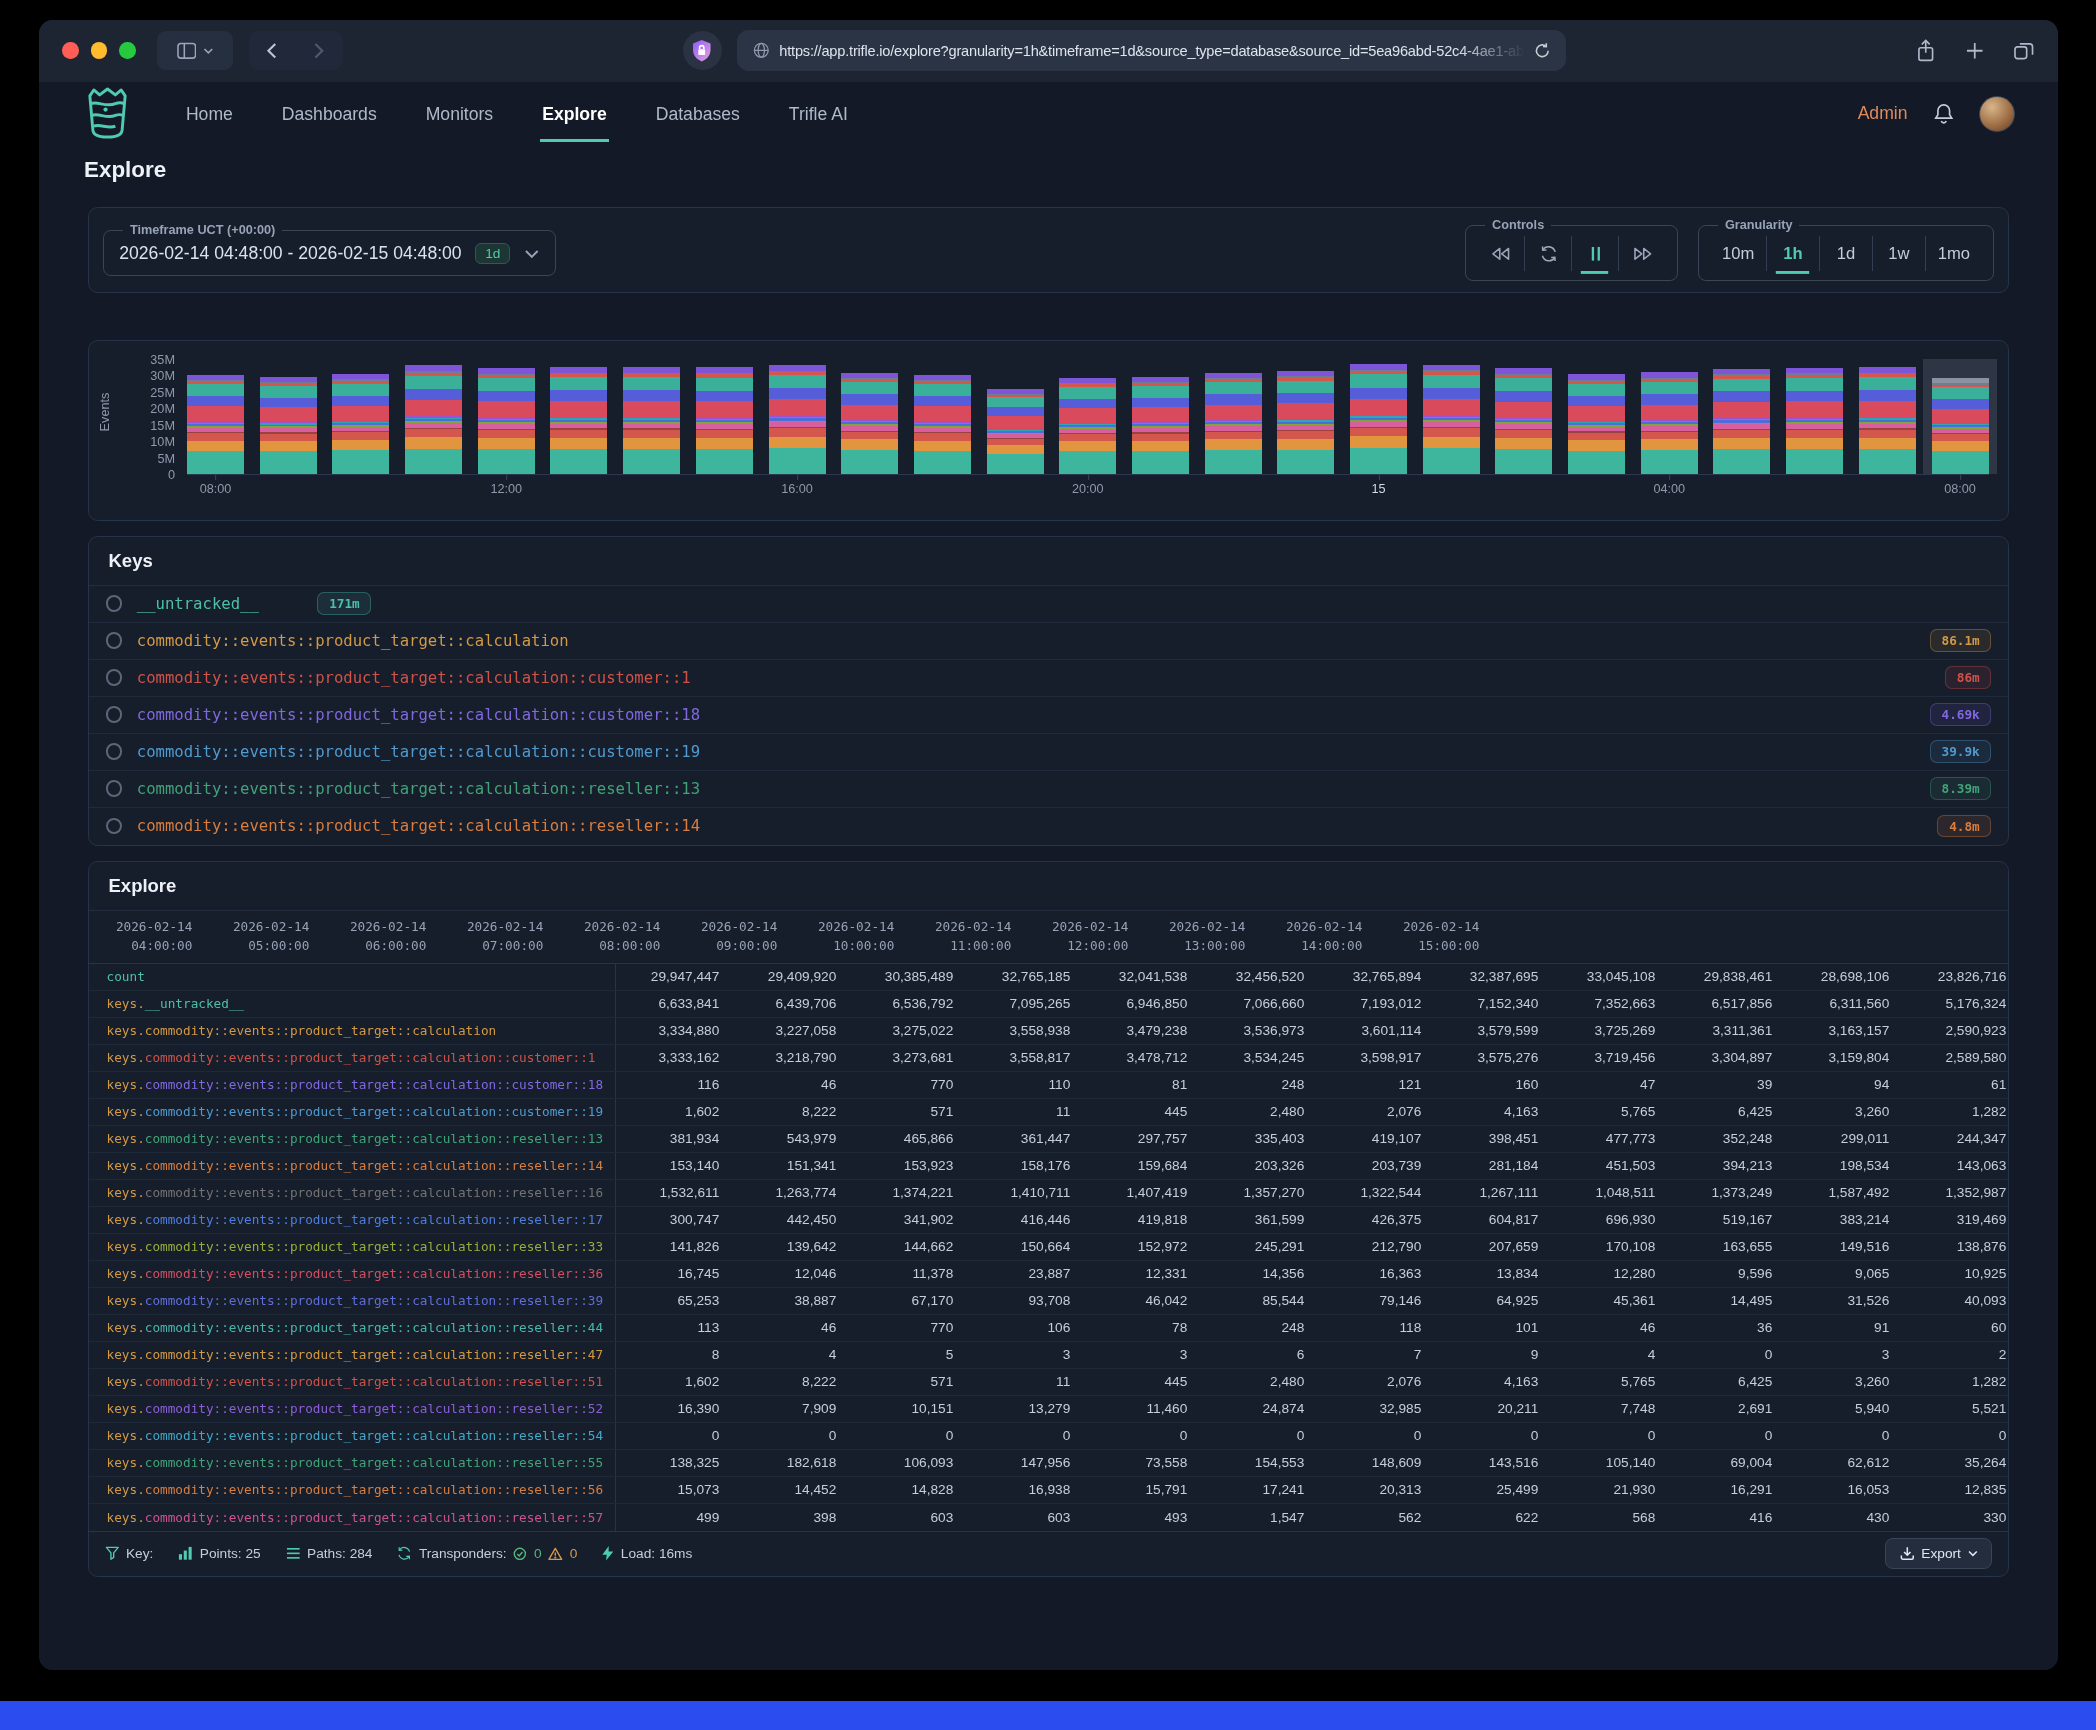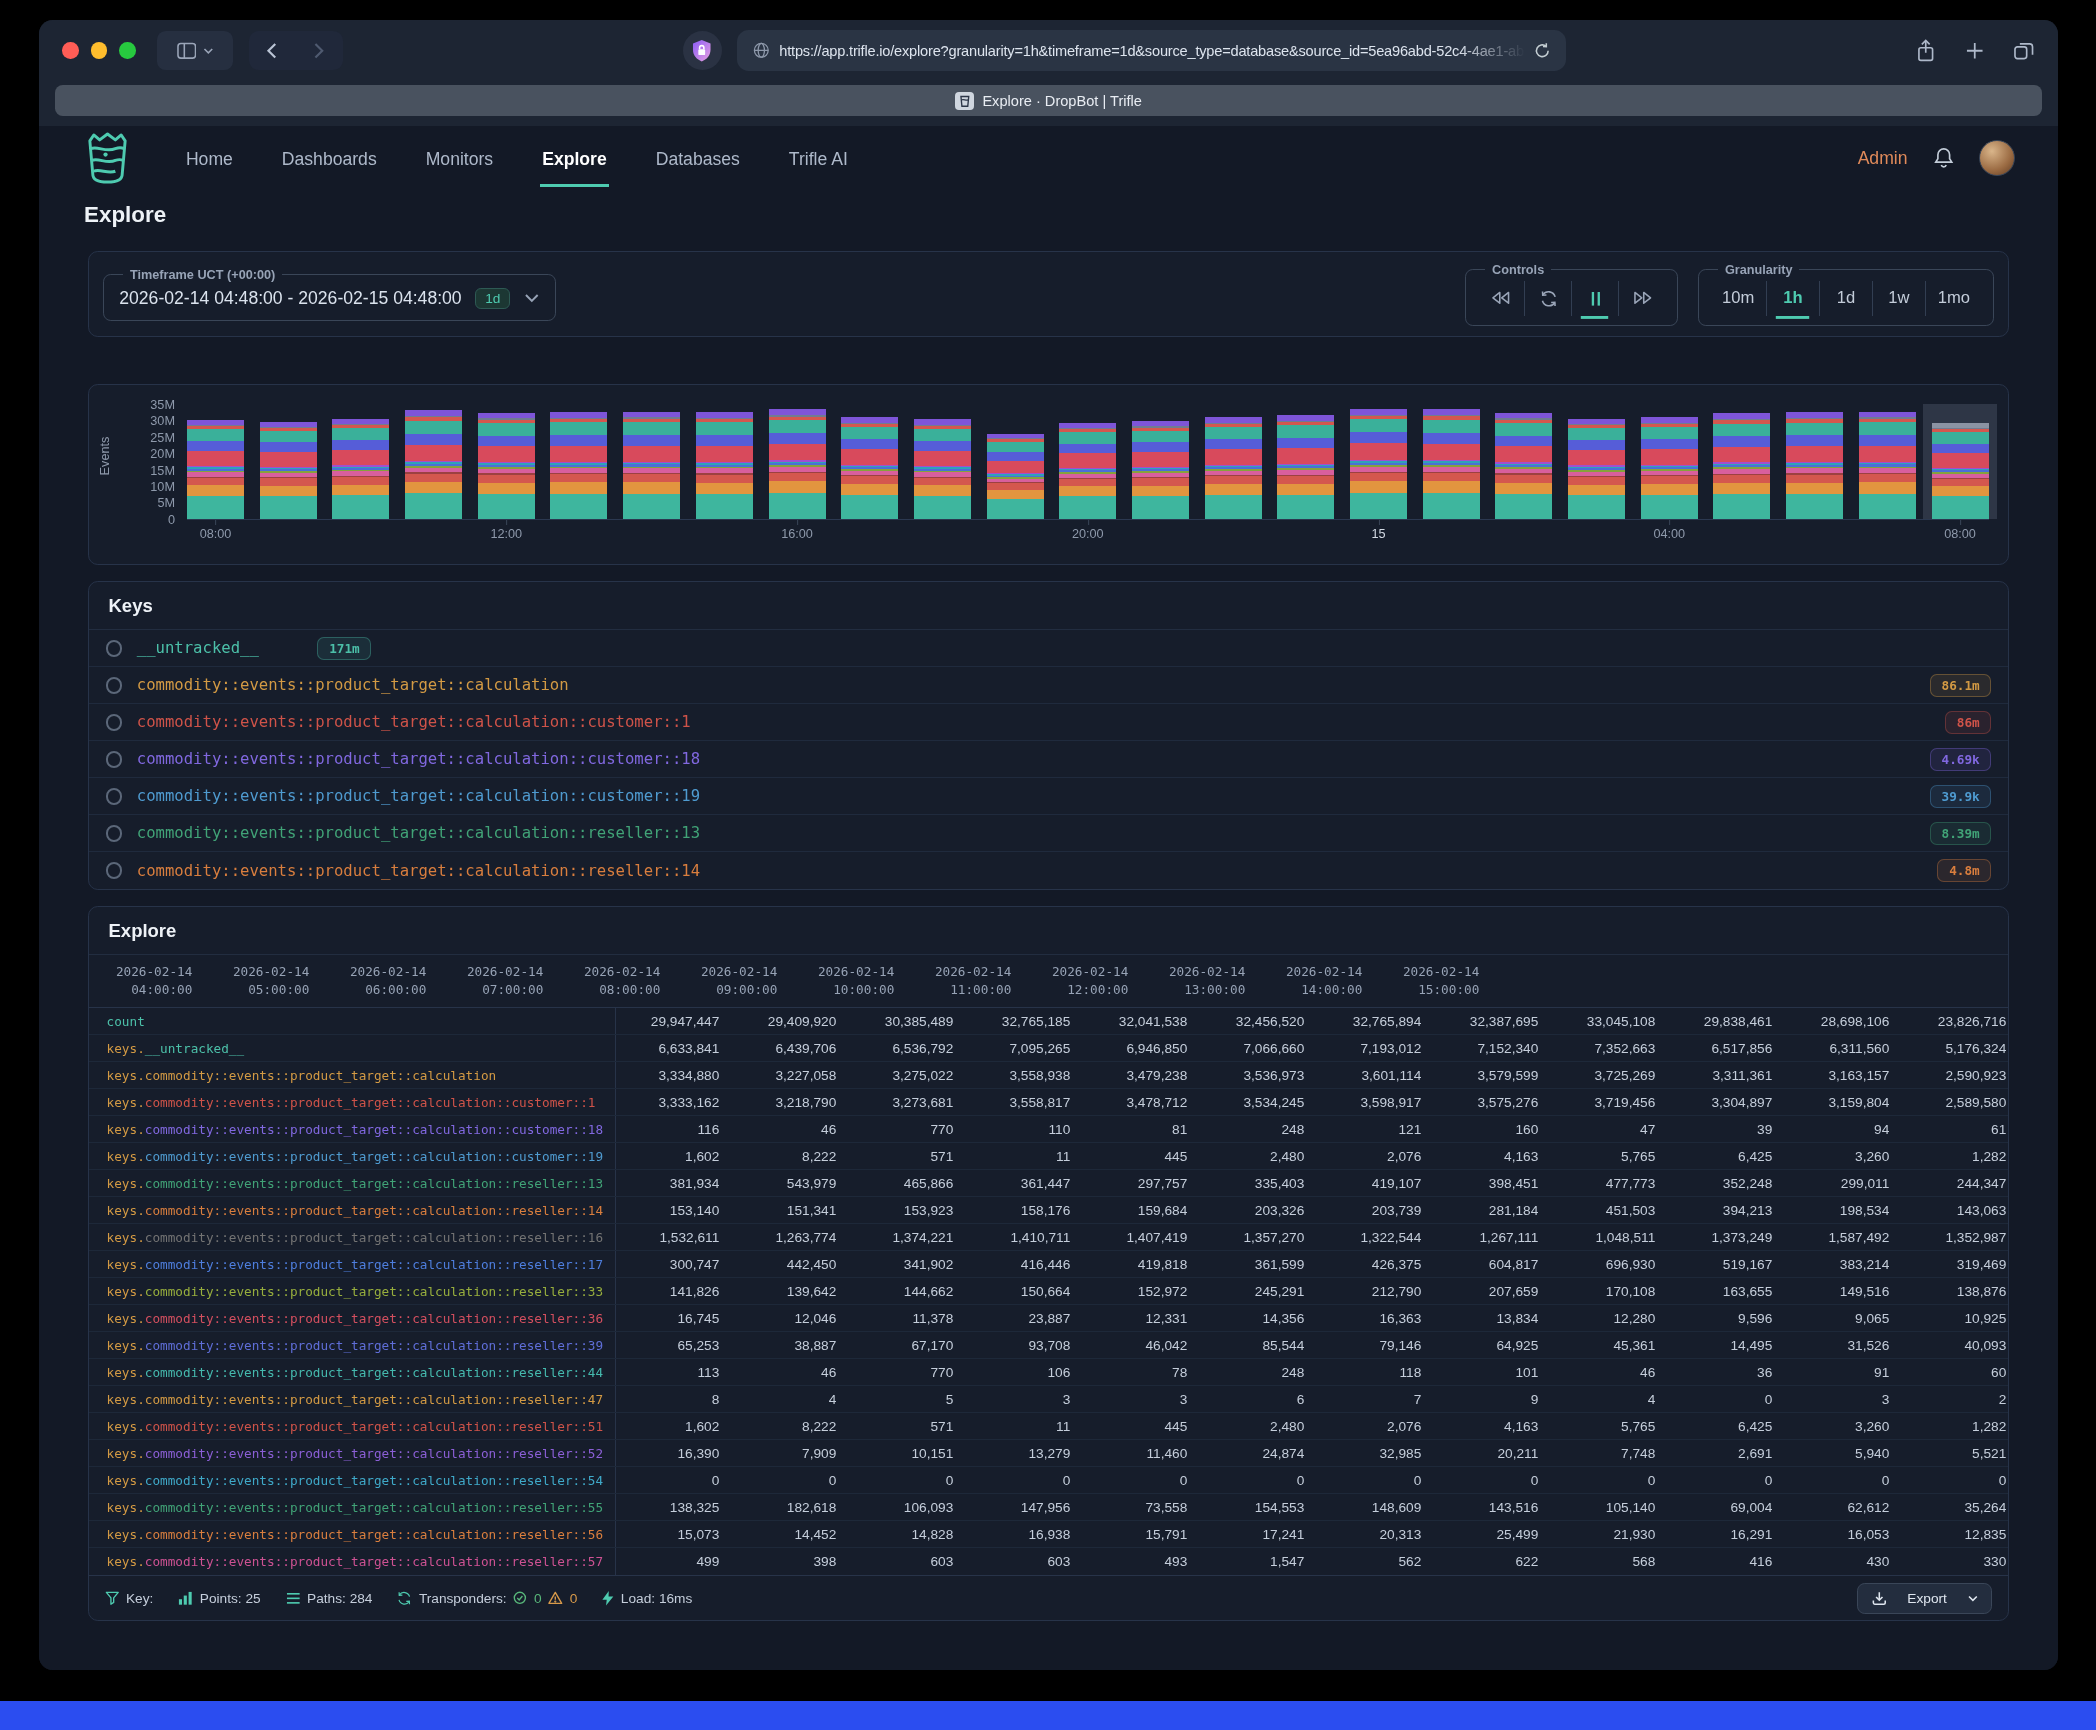--- a/index.html
+++ b/index.html
@@ -90,21 +90,21 @@
   .th-col { width:117px; flex:none; text-align:right; padding-right:13.7px; line-height:1.45; }
   .trow { display:flex; height:27px; align-items:center; border-bottom:1px solid #1d2839; }
   .trow:last-child { border-bottom:none; }
   .td-path { width:527px; flex:none; padding-left:17.6px; font-family:"DejaVu Sans Mono",monospace; font-size:12.7px; border-right:1px solid #273349; height:100%; display:flex; align-items:center; white-space:nowrap; overflow:hidden; }
   .td-num { width:117px; flex:none; text-align:right; padding-right:13.7px; font-size:13.7px; color:#c5cedb; }
 
   .tfoot { height:45px; border-top:1px solid #273349; display:flex; align-items:center; gap:25px; padding:0 15.6px; font-size:13.7px; color:#c5cedb; }
   .stat { display:flex; align-items:center; gap:6.8px; }
   .stat .ticon { color:#4ecbb0; }
   .ok-num { color:#58b77a; } .warn-num { color:#d89a4a; }
-  .export-btn { margin-left:auto; display:flex; align-items:center; gap:21px; background:#232d3e; border:1px solid #3a4658; border-radius:7.8px; padding:6.8px 13.7px; color:#dfe6ef; font-size:13.7px; }
+  .export-btn { margin-left:auto; display:flex; align-items:center; gap:7px; background:#232d3e; border:1px solid #3a4658; border-radius:7.8px; padding:6.8px 13.7px; color:#dfe6ef; font-size:13.7px; }
 </style>
 </head>
 <body>
 
 <div class="window">
 
   <div class="chrome-area">
     <div class="chrome">
       <div class="traffic">
         <div class="light l-red"></div>
@@ -188,29 +188,20 @@
               <line x1="2" y1="10" x2="18" y2="10"></line>
             </svg>
           </span>
         <span>
             <svg width="21.5" height="19.5" viewBox="0 0 22 20" fill="none" stroke="currentColor" stroke-width="1.7">
               <rect x="2" y="6" width="12" height="12" rx="2.5"></rect>
               <path d="M7 3 H17 A3 3 0 0 1 20 6 V14"></path>
             </svg>
           </span>
       </div>
-    </div>
-    <div class="tab-bar">
-      <span class="tab-favicon">
-          <svg width="11.7" height="12.7" viewBox="0 0 12 13" fill="none" stroke="#2c3648" stroke-width="1.4">
-            <path d="M2 1.5 H10 L9 11.5 H3 Z"></path>
-            <path d="M3 5 C4.5 4, 7.5 6, 9.5 5"></path>
-          </svg>
-        </span>
-      <span>Explore · DropBot | Trifle</span>
     </div>
   </div>
 
   <div class="app">
     <div class="app-nav">
       <span class="logo">
         <svg width="51" height="55" viewBox="0 0 52 56" fill="none" stroke="#4ecbb0" stroke-width="3" stroke-linejoin="round">
           <path d="M8 10 L12 4 L18 9 L26 3 L34 9 L40 4 L44 10 L41 44 Q41 52 26 52 Q11 52 11 44 Z"></path>
           <path d="M9 18 C16 15, 24 22, 34 18 C38 16.5, 41 17, 43 18"></path>
           <path d="M10 30 C17 27, 25 34, 34 30 C38 28.5, 40 29, 42 30"></path>

